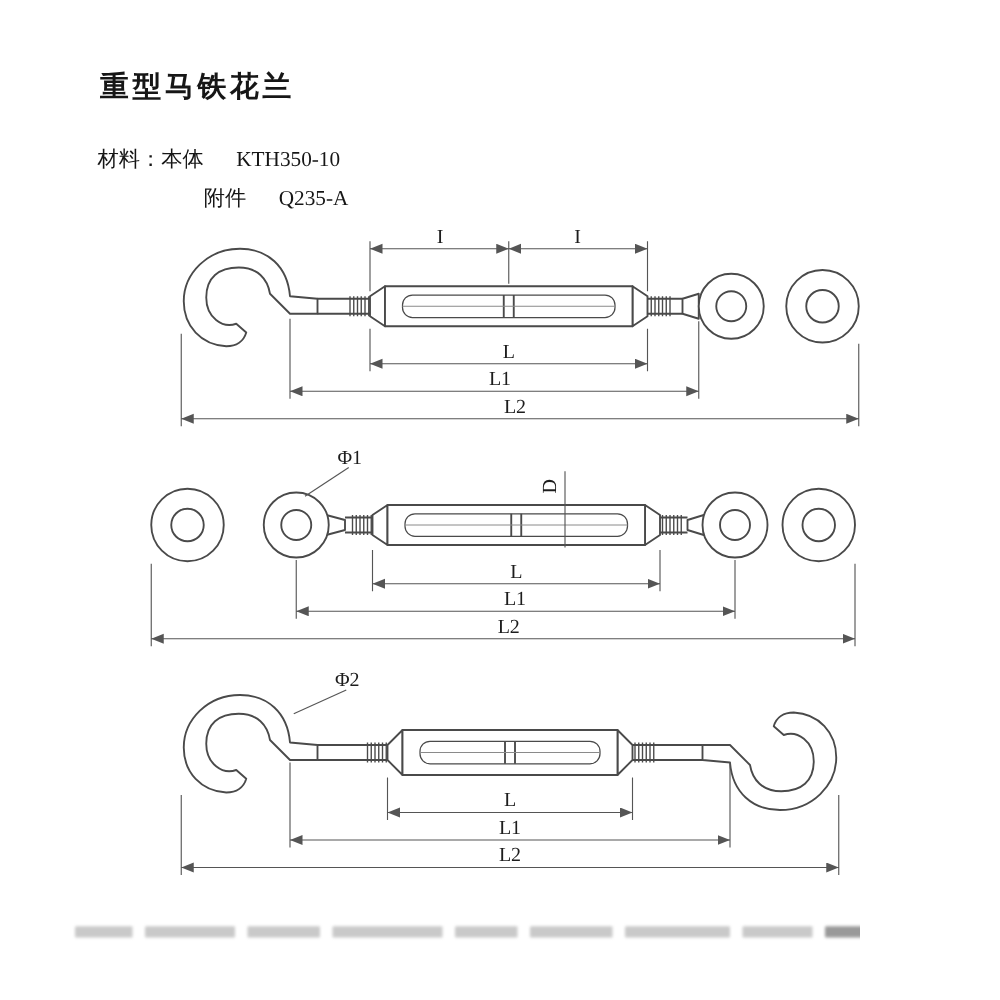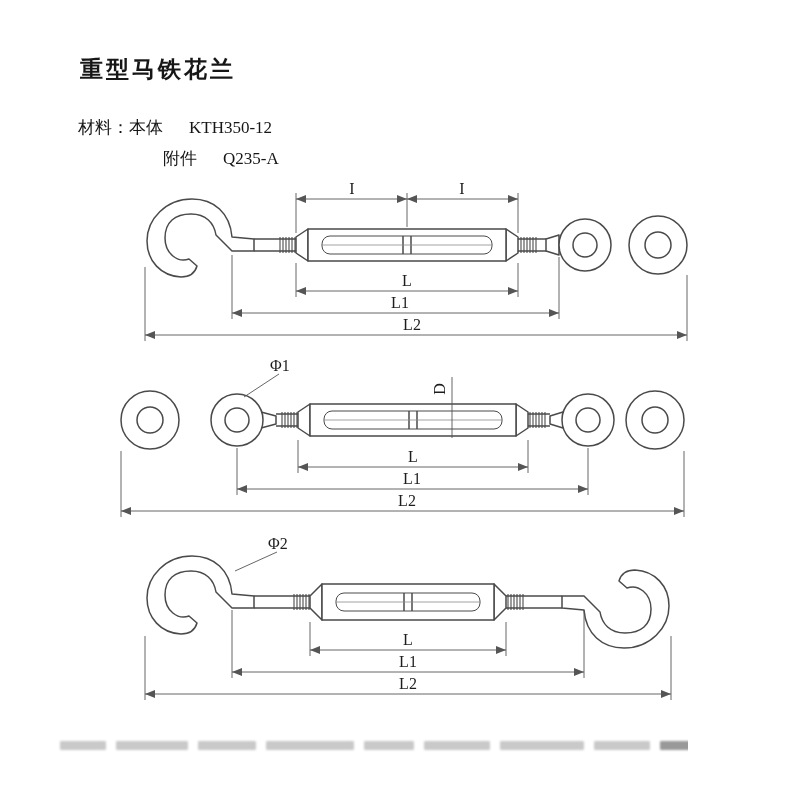--- a/index.html
+++ b/index.html
@@ -23,21 +23,21 @@
   .smudge span.dark{background:#777;opacity:.75;}
 </style>
 </head>
 <body>
 
 <div class="page">
 
   <div class="title">重型马铁花兰</div>
 
   <div class="mat1">
-    <span>材料：</span><span class="mat-name">本体</span><span>KTH350-12</span>
+    <span>材料：</span><span class="mat-name">本体</span><span>KTH350-10</span>
   </div>
   <div class="mat2">
     <span class="mat-name">附件</span><span>Q235-A</span>
   </div>
 
   <svg class="s1" width="800" height="180" viewBox="0 0 800 180">
     <defs>
       <marker id="arrA" markerWidth="12" markerHeight="9" refX="10" refY="4" orient="auto-start-reverse" markerUnits="userSpaceOnUse">
         <path d="M0,0 L10,4 L0,8 Z" fill="#555"></path>
       </marker>

